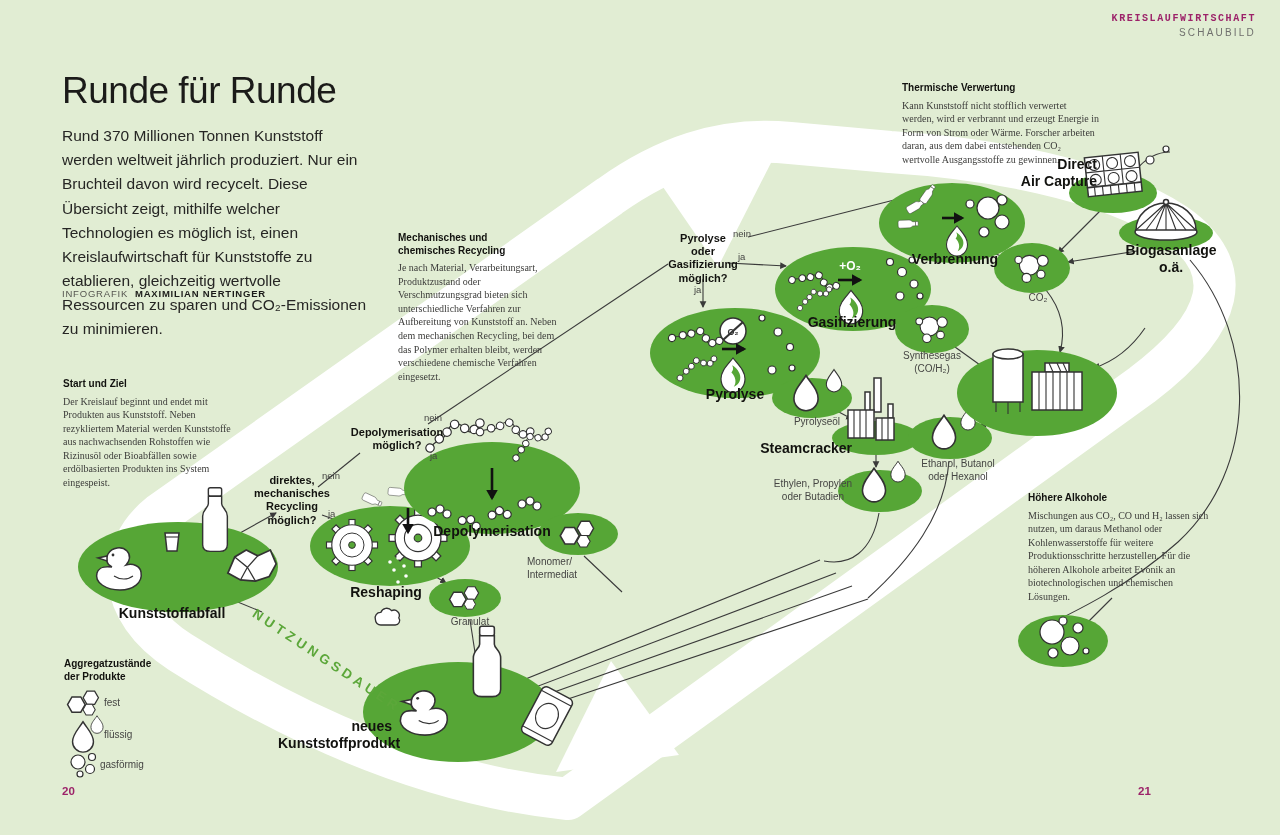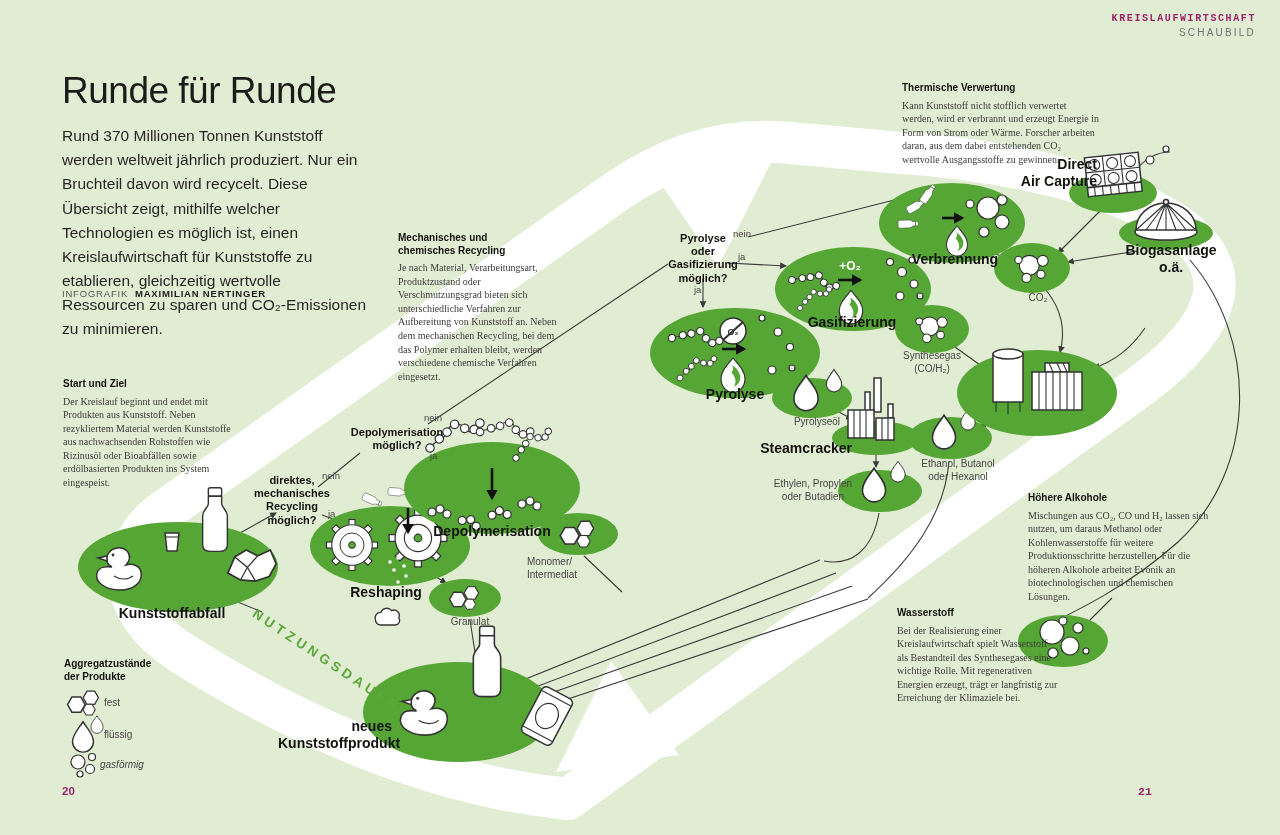--- a/index.html
+++ b/index.html
@@ -396,24 +396,20 @@
   <p>Je nach Material, Verarbeitungsart, Produktzustand oder Verschmutzungsgrad bieten sich unterschiedliche Verfahren zur Aufbereitung von Kunststoff an. Neben dem mechanischen Recycling, bei dem das Polymer erhalten bleibt, werden verschiedene chemische Verfahren eingesetzt.</p>
 </div>
 <div class="abs anno" style="left:902px;top:82px;width:198px;">
   <h3>Thermische Verwertung</h3>
   <p>Kann Kunststoff nicht stofflich verwertet werden, wird er verbrannt und erzeugt Energie in Form von Strom oder Wärme. Forscher arbeiten daran, aus dem dabei entstehenden CO₂ wertvolle Ausgangsstoffe zu gewinnen.</p>
 </div>
 <div class="abs anno" style="left:1028px;top:492px;width:182px;">
   <h3>Höhere Alkohole</h3>
   <p>Mischungen aus CO₂, CO und H₂ lassen sich nutzen, um daraus Methanol oder Kohlenwasserstoffe für weitere Produktionsschritte herzustellen. Für die höheren Alkohole arbeitet Evonik an biotechnologischen und chemischen Lösungen.</p>
 </div>
-<div class="abs anno" style="left:897px;top:607px;width:162px;">
-  <h3>Wasserstoff</h3>
-  <p>Bei der Realisierung einer Kreislaufwirtschaft spielt Wasserstoff als Bestandteil des Synthesegases eine wichtige Rolle. Mit regenerativen Energien erzeugt, trägt er langfristig zur Erreichung der Klimaziele bei.</p>
-</div>
 
 <div class="abs dec" style="left:232px;top:474px;width:120px;">direktes,
 mechanisches
 Recycling
 möglich?</div>
 <div class="abs jn" style="left:322px;top:470px;">nein</div>
 <div class="abs jn" style="left:328px;top:508px;">ja</div>
 
 <div class="abs dec" style="left:337px;top:426px;width:120px;">Depolymerisation
 möglich?</div>
@@ -455,18 +451,18 @@
 oder Hexanol</div>
 
 <div class="abs flow" style="left:258px;top:606px;">NUTZUNGSDAUER</div>
 
 <div class="abs anno" style="left:64px;top:658px;width:140px;">
   <h3>Aggregatzustände
 der Produkte</h3>
 </div>
 <div class="abs slabel l" style="left:104px;top:697px;">fest</div>
 <div class="abs slabel l" style="left:104px;top:729px;">flüssig</div>
-<div class="abs slabel l" style="left:100px;top:759px;font-style:italic;">gasförmig</div>
+<div class="abs slabel l" style="left:100px;top:759px;">gasförmig</div>
 
 <div class="abs pnum" style="left:62px;top:785px;">20</div>
-<div class="abs pnum" style="left:1138px;top:785px;font-family:Liberation Mono, monospace;">21</div>
+<div class="abs pnum" style="left:1138px;top:785px;">21</div>
 
 </div>
 
 </body></html>

